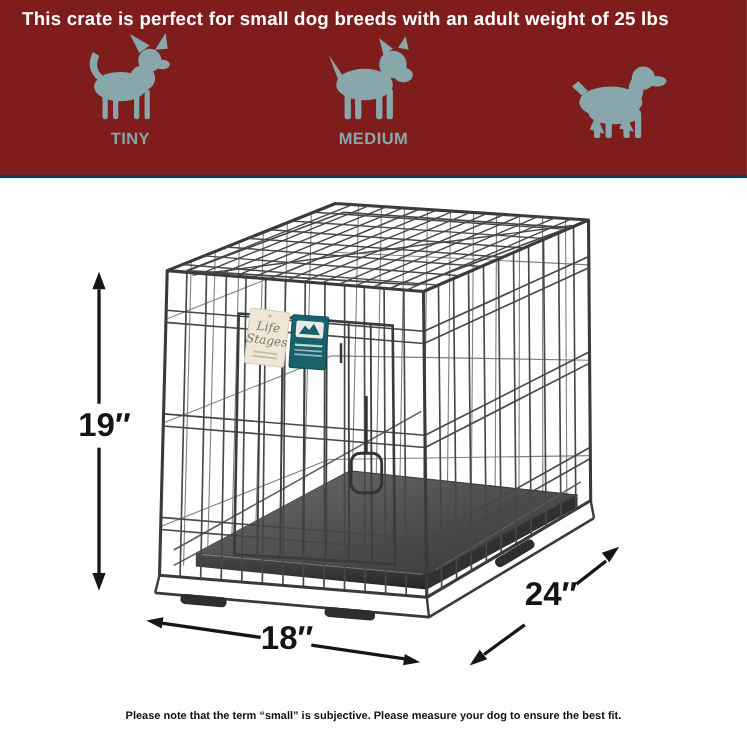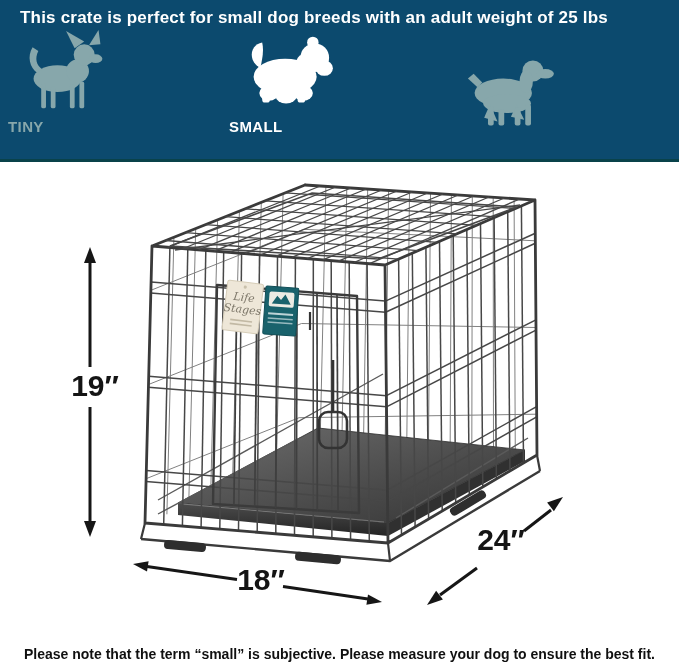--- a/index.html
+++ b/index.html
@@ -1,36 +1,36 @@
 <!DOCTYPE html>
 <html><head>
 <meta charset="utf-8">
 <style>
   html,body{margin:0;padding:0;background:#fff;}
   body{width:679px;height:669px;overflow:hidden;font-family:"Liberation Sans",sans-serif;position:relative;}
 
   
-  .banner{width:679px;height:159px;background:#0c4a6e;border-bottom:3px solid #09424a;box-sizing:content-box;}
+  .banner{width:679px;height:159px;background:#7f1d1d;border-bottom:3px solid #09424a;box-sizing:content-box;}
   .headline{color:#ffffff;font-weight:bold;font-size:17px;letter-spacing:.2px;padding:8px 0 0 20px;white-space:nowrap;}
   .dogs{display:flex;justify-content:space-between;align-items:flex-end;padding:2px 8px 0 8px;}
-  .dog-col{flex:1 1 0;display:flex;flex-direction:column;}
+  .dog-col{flex:1 1 0;display:flex;flex-direction:column;align-items:center;}
   .dog-col svg{display:block;height:86px;width:118px;}
   .dog-col g.sil{fill:#87a7ab;}
   .dog-col.active g.sil{fill:#ffffff;}
   .dog-label{font-size:15px;font-weight:bold;letter-spacing:.4px;color:#87a7ab;margin-top:2px;}
   .dog-col.active .dog-label{color:#ffffff;}
 
   
   .main{width:679px;height:480px;background:#fff;position:relative;}
   .dim-text{font-family:"Liberation Sans",sans-serif;font-size:30px;font-weight:600;fill:#141414;}
   .tag-script{font-family:"DejaVu Serif",serif;font-style:italic;font-size:11px;fill:#7e786a;}
 
   
   .footer{width:679px;height:27px;background:#fff;}
-  .footer p{margin:0;padding-top:4px;text-align:center;font-size:14px;font-weight:bold;color:#101010;}
+  .footer p{margin:0;padding-top:4px;text-align:center;font-size:10px;font-weight:bold;color:#101010;}
 </style>
 </head>
 <body>
 
 <div class="banner">
   <div class="headline">This crate is perfect for small dog breeds with an adult weight of 25 lbs</div>
 
   <div class="dogs">
 
     <div class="dog-col">
@@ -46,39 +46,38 @@
           <rect x="33" y="56" width="5" height="26" rx="2"></rect>
             <rect x="43" y="59" width="5" height="23" rx="2"></rect>
           <rect x="63" y="57" width="5" height="25" rx="2"></rect>
             <rect x="73" y="54" width="5" height="28" rx="2"></rect>
         </g>
       </svg>
       <div class="dog-label">TINY</div>
     </div>
 
 
-    <div class="dog-col active">
+
+    <div class="dog-col">
       <svg viewBox="0 0 120 90">
         <g class="sil">
-          <ellipse cx="57" cy="49" rx="33" ry="19"></ellipse>
-            <circle cx="88" cy="29" r="15"></circle>
-            <circle cx="86" cy="13" r="6"></circle>
-          <ellipse cx="98" cy="40" rx="9" ry="8"></ellipse>
-            <ellipse cx="75" cy="37" rx="7" ry="11"></ellipse>
-          <path d="M27,37 C18,28 22,15 33,13 C35,22 33,31 31,40 Z"></path>
-          <ellipse cx="40" cy="66" rx="10" ry="8"></ellipse>
-            <ellipse cx="58" cy="69" rx="11" ry="8"></ellipse>
-            <ellipse cx="76" cy="66" rx="10" ry="8"></ellipse>
-          <rect x="33" y="58" width="8" height="18" rx="3"></rect>
-            <rect x="70" y="58" width="8" height="18" rx="3"></rect>
+          <ellipse cx="51" cy="49" rx="27" ry="15"></ellipse>
+            <circle cx="78" cy="30" r="13"></circle>
+          <polygon points="69,21 65,5 78,15"></polygon>
+            <polygon points="83,14 90,3 93,16"></polygon>
+          <ellipse cx="88" cy="40" rx="9" ry="7"></ellipse>
+          <polygon points="26,45 17,21 32,43"></polygon>
+          <rect x="32" y="55" width="6" height="27" rx="2"></rect>
+            <rect x="42" y="58" width="6" height="24" rx="2"></rect>
+          <rect x="62" y="56" width="6" height="26" rx="2"></rect>
+            <rect x="72" y="53" width="6" height="29" rx="2"></rect>
         </g>
       </svg>
-      <div class="dog-label">SMALL</div>
+      <div class="dog-label">MEDIUM</div>
     </div>
-
 
     <div class="dog-col">
       <svg viewBox="0 0 120 90">
         <g class="sil">
           <ellipse cx="54" cy="46" rx="30" ry="15"></ellipse>
             <ellipse cx="58" cy="57" rx="25" ry="10"></ellipse>
           <circle cx="85" cy="23" r="11"></circle>
             <ellipse cx="98" cy="26" rx="9" ry="5"></ellipse>
             <ellipse cx="78" cy="34" rx="7" ry="12"></ellipse>
           <path d="M27,40 L17,31 L23,26 L32,35 Z"></path>

